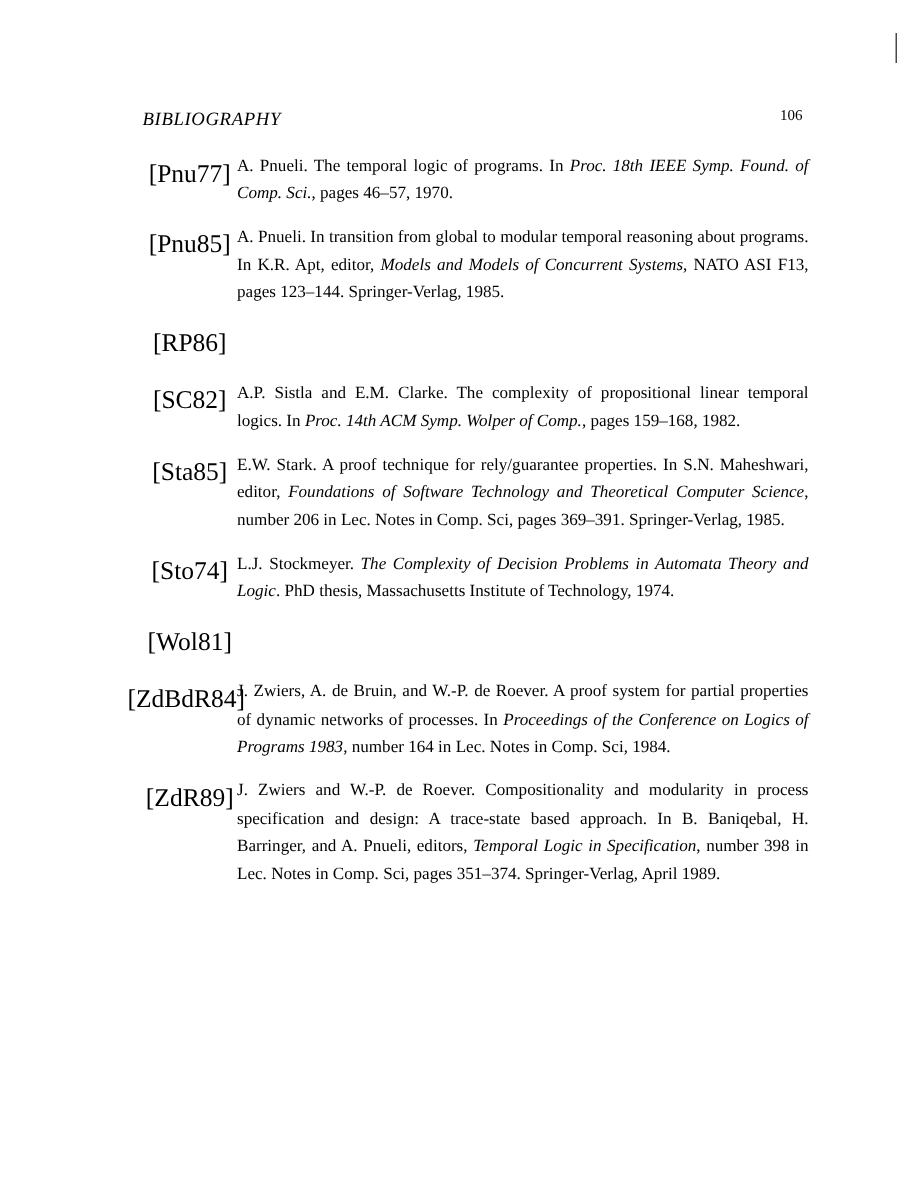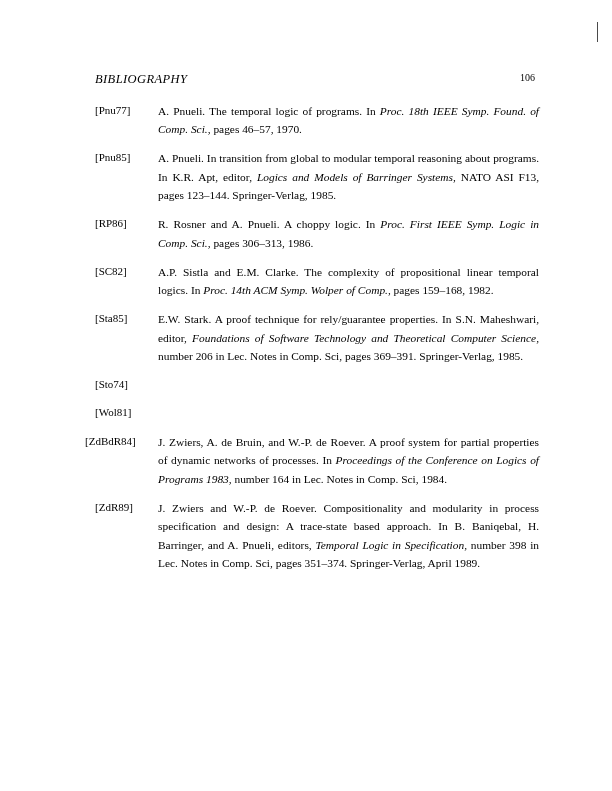--- a/index.html
+++ b/index.html
@@ -57,23 +57,23 @@
   .entry {
     display: flex;
     align-items: flex-start;
     margin-bottom: 10.5px;
     font-size: 11.4px;
     line-height: 1.62;
   }
   .key {
     width: 63px;
     flex: 0 0 63px;
-    text-align: left;
+    text-align: center;
     white-space: nowrap;
-    font-size: 11px;
+    font-size: 17px;
   }
   .key.wide {
     width: 63px;
     flex: 0 0 63px;
     margin-left: -10px;
     padding-right: 10px;
   }
   .body-text {
     flex: 1 1 auto;
     text-align: justify;
@@ -96,36 +96,36 @@
     <span class="header-page">106</span>
   </div>
 
   <div class="biblio" id="biblio-list">
       <div class="entry">
         <div class="key">[Pnu77]</div>
         <div class="body-text"><span>A. Pnueli. The temporal logic of programs. In </span><i>Proc. 18th IEEE Symp. Found. of Comp. Sci.</i><span>, pages 46–57, 1970.</span></div>
       </div>
       <div class="entry">
         <div class="key">[Pnu85]</div>
-        <div class="body-text"><span>A. Pnueli. In transition from global to modular temporal reasoning about programs. In K.R. Apt, editor, </span><i>Logics and Models of Barringer Systems</i><span>, NATO ASI F13, pages 123–144. Springer-Verlag, 1985.</span></div>
+        <div class="body-text"><span>A. Pnueli. In transition from global to modular temporal reasoning about programs. In K.R. Apt, editor, </span><i>Models and Models of Concurrent Systems</i><span>, NATO ASI F13, pages 123–144. Springer-Verlag, 1985.</span></div>
       </div>
       <div class="entry">
         <div class="key">[RP86]</div>
-        <div class="body-text"><span>R. Rosner and A. Pnueli. A choppy logic. In </span><i>Proc. First IEEE Symp. Logic in Comp. Sci.</i><span>, pages 306–313, 1986.</span></div>
       </div>
       <div class="entry">
         <div class="key">[SC82]</div>
         <div class="body-text"><span>A.P. Sistla and E.M. Clarke. The complexity of propositional linear temporal logics. In </span><i>Proc. 14th ACM Symp. Wolper of Comp.</i><span>, pages 159–168, 1982.</span></div>
       </div>
       <div class="entry">
         <div class="key">[Sta85]</div>
         <div class="body-text"><span>E.W. Stark. A proof technique for rely/guarantee properties. In S.N. Maheshwari, editor, </span><i>Foundations of Software Technology and Theoretical Computer Science</i><span>, number 206 in Lec. Notes in Comp. Sci, pages 369–391. Springer-Verlag, 1985.</span></div>
       </div>
       <div class="entry">
         <div class="key">[Sto74]</div>
+        <div class="body-text"><span>L.J. Stockmeyer. </span><i>The Complexity of Decision Problems in Automata Theory and Logic</i><span>. PhD thesis, Massachusetts Institute of Technology, 1974.</span></div>
       </div>
       <div class="entry">
         <div class="key">[Wol81]</div>
       </div>
       <div class="entry">
         <div class="key wide">[ZdBdR84]</div>
         <div class="body-text"><span>J. Zwiers, A. de Bruin, and W.-P. de Roever. A proof system for partial properties of dynamic networks of processes. In </span><i>Proceedings of the Conference on Logics of Programs 1983</i><span>, number 164 in Lec. Notes in Comp. Sci, 1984.</span></div>
       </div>
       <div class="entry">
         <div class="key">[ZdR89]</div>

